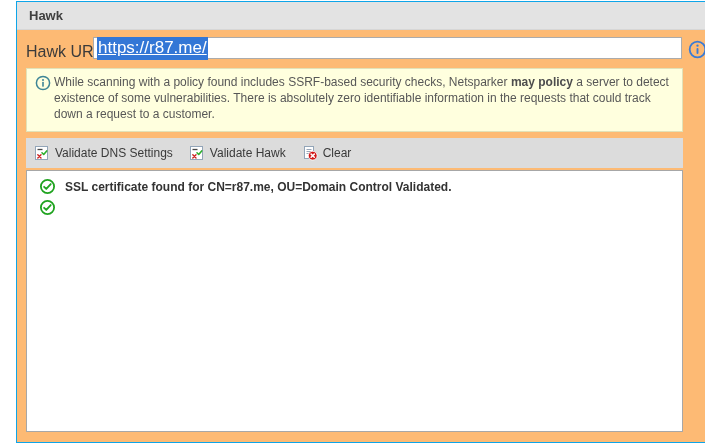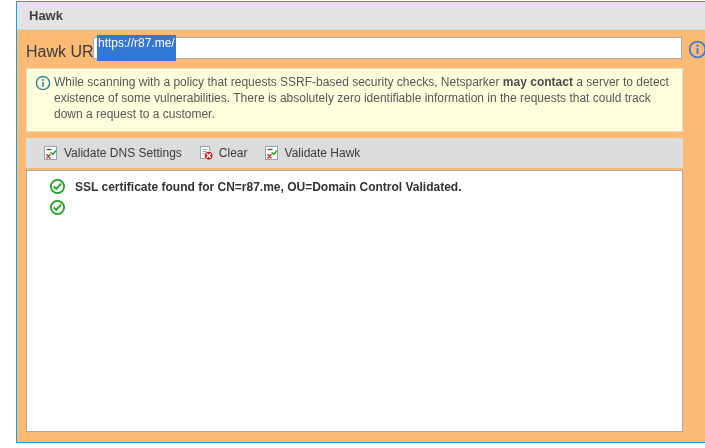--- a/index.html
+++ b/index.html
@@ -21,57 +21,58 @@
 
   .uri-label{
     position:absolute;left:9px;top:41px;font-size:16px;color:#3b3b3b;
   }
   .uri-input{
     position:absolute;left:76px;top:35px;width:589px;height:22px;
     background:#ffffff;border:1px solid #ababab;box-sizing:border-box;
     display:flex;align-items:center;padding-left:3px;cursor:text;
   }
   .uri-selection{
-    background:#3377d6;color:#ffffff;font-size:12px;padding:1px 1px 11px 1px;
+    background:#3377d6;color:#ffffff;font-size:17px;padding:1px 1px 2px 1px;
     white-space:pre;
+    text-decoration:underline;
   }
   .info-icon-btn{
     position:absolute;left:671px;top:38px;width:19px;height:19px;cursor:pointer;
   }
 
   .notice{
     position:absolute;left:9px;top:66px;width:657px;height:64px;
     background:#ffffde;border:1px solid #e2e2b8;box-sizing:border-box;
   }
   .notice-icon{position:absolute;left:8px;top:6px;width:16px;height:16px;}
   .notice-text{
     margin:5px 8px 0 27px;font-size:12px;line-height:16px;color:#575757;
   }
   .notice-text b{color:#4d4d4d;}
 
   .toolbar{
     position:absolute;left:9px;top:136px;width:657px;height:30px;
-    background:#dcdcdc;display:flex;align-items:center;padding-left:10px;
+    background:#dcdcdc;display:flex;align-items:center;padding-left:1px;
     box-sizing:border-box;
   }
   .tb-btn{
     display:flex;align-items:center;height:24px;padding:0 6px;margin-right:2px;
     background:transparent;border:1px solid transparent;cursor:pointer;
     font-family:inherit;
   }
   .tb-btn .tb-ic{width:16px;height:16px;margin-right:5px;flex:0 0 auto;}
   .tb-btn .tb-label{font-size:12px;color:#3a3a3a;white-space:nowrap;}
 
   .listbox{
     position:absolute;left:9px;top:168px;width:657px;height:262px;
     background:#ffffff;border:1px solid #a7a7a7;box-sizing:border-box;
     padding-top:5px;overflow:hidden;
   }
   .result-row{
-    display:flex;align-items:center;height:21px;padding-left:22px;cursor:default;text-align:right;
+    display:flex;align-items:center;height:21px;padding-left:12px;cursor:default;text-align:right;
   }
   .result-row .row-ic{width:17px;height:17px;flex:0 0 auto;}
   .result-row .row-text{margin-left:9px;font-size:12px;color:#3b3b3b;white-space:nowrap;}
   .result-row.bold .row-text{font-weight:bold;color:#333333;}
 
   svg{display:block;}
 </style>
 </head>
 <body>
 
@@ -96,59 +97,59 @@
   </span>
 
   <div class="notice">
     <span class="notice-icon">
       <svg width="16" height="16" viewBox="0 0 16 16">
         <circle cx="8" cy="8" r="6.6" fill="none" stroke="#3e8596" stroke-width="1.5"></circle>
         <circle cx="8" cy="4.9" r="1" fill="#3e8596"></circle>
         <rect x="7.2" y="6.8" width="1.6" height="5.1" rx="0.8" fill="#3e8596"></rect>
       </svg>
     </span>
-    <div class="notice-text"><span>While scanning with a policy that requests SSRF-based security checks, Netsparker </span><b>may contact</b><span> a server to detect existence of some vulnerabilities. There is absolutely zero identifiable information in the requests that could track down a request to a customer.</span></div>
+    <div class="notice-text"><span>While scanning with a policy found includes SSRF-based security checks, Netsparker </span><b>may policy</b><span> a server to detect existence of some vulnerabilities. There is absolutely zero identifiable information in the requests that could track down a request to a customer.</span></div>
   </div>
 
   <div class="toolbar">
 
     <button class="tb-btn">
       <span class="tb-ic">
         <svg width="16" height="16" viewBox="0 0 16 16">
           <rect x="1.5" y="1.5" width="12" height="13" fill="#ffffff" stroke="#93a5b8" stroke-width="1"></rect>
           <path d="M3.5 4.5h5" stroke="#4a4a4a" stroke-width="1.3" fill="none"></path>
           <path d="M8 7.8l1.7 1.7 3-3.6" stroke="#2daf2d" stroke-width="1.6" fill="none" stroke-linecap="round" stroke-linejoin="round"></path>
           <path d="M3.8 9.8l3.2 3.2M7 9.8l-3.2 3.2" stroke="#cc2222" stroke-width="1.4" stroke-linecap="round"></path>
         </svg>
       </span>
       <span class="tb-label">Validate DNS Settings</span>
     </button>
 
     <button class="tb-btn">
       <span class="tb-ic">
         <svg width="16" height="16" viewBox="0 0 16 16">
+          <rect x="1.5" y="1.5" width="12" height="13" fill="#ffffff" stroke="#93a5b8" stroke-width="1"></rect>
+          <path d="M3.5 4.5h5" stroke="#4a4a4a" stroke-width="1.3" fill="none"></path>
+          <path d="M8 7.8l1.7 1.7 3-3.6" stroke="#2daf2d" stroke-width="1.6" fill="none" stroke-linecap="round" stroke-linejoin="round"></path>
+          <path d="M3.8 9.8l3.2 3.2M7 9.8l-3.2 3.2" stroke="#cc2222" stroke-width="1.4" stroke-linecap="round"></path>
+        </svg>
+      </span>
+      <span class="tb-label">Validate Hawk</span>
+    </button>
+
+    <button class="tb-btn">
+      <span class="tb-ic">
+        <svg width="16" height="16" viewBox="0 0 16 16">
           <rect x="2.5" y="1.5" width="9" height="12" fill="#ffffff" stroke="#93a5b8" stroke-width="1"></rect>
           <path d="M4.5 4.5h5M4.5 6.5h5M4.5 8.5h3" stroke="#9aa7b8" stroke-width="1"></path>
           <circle cx="10.7" cy="10.7" r="4.4" fill="#d11717" stroke="#ffffff" stroke-width="0.8"></circle>
           <path d="M9.1 9.1l3.2 3.2M12.3 9.1l-3.2 3.2" stroke="#ffffff" stroke-width="1.5" stroke-linecap="round"></path>
         </svg>
       </span>
       <span class="tb-label">Clear</span>
-    </button>
-
-    <button class="tb-btn">
-      <span class="tb-ic">
-        <svg width="16" height="16" viewBox="0 0 16 16">
-          <rect x="1.5" y="1.5" width="12" height="13" fill="#ffffff" stroke="#93a5b8" stroke-width="1"></rect>
-          <path d="M3.5 4.5h5" stroke="#4a4a4a" stroke-width="1.3" fill="none"></path>
-          <path d="M8 7.8l1.7 1.7 3-3.6" stroke="#2daf2d" stroke-width="1.6" fill="none" stroke-linecap="round" stroke-linejoin="round"></path>
-          <path d="M3.8 9.8l3.2 3.2M7 9.8l-3.2 3.2" stroke="#cc2222" stroke-width="1.4" stroke-linecap="round"></path>
-        </svg>
-      </span>
-      <span class="tb-label">Validate Hawk</span>
     </button>
 
   </div>
 
   <div class="listbox">
 
     <div class="result-row bold">
       <span class="row-ic">
         <svg width="17" height="17" viewBox="0 0 18 18">
           <circle cx="9" cy="9" r="7" fill="#ffffff" stroke="#1fa31f" stroke-width="1.9"></circle>

